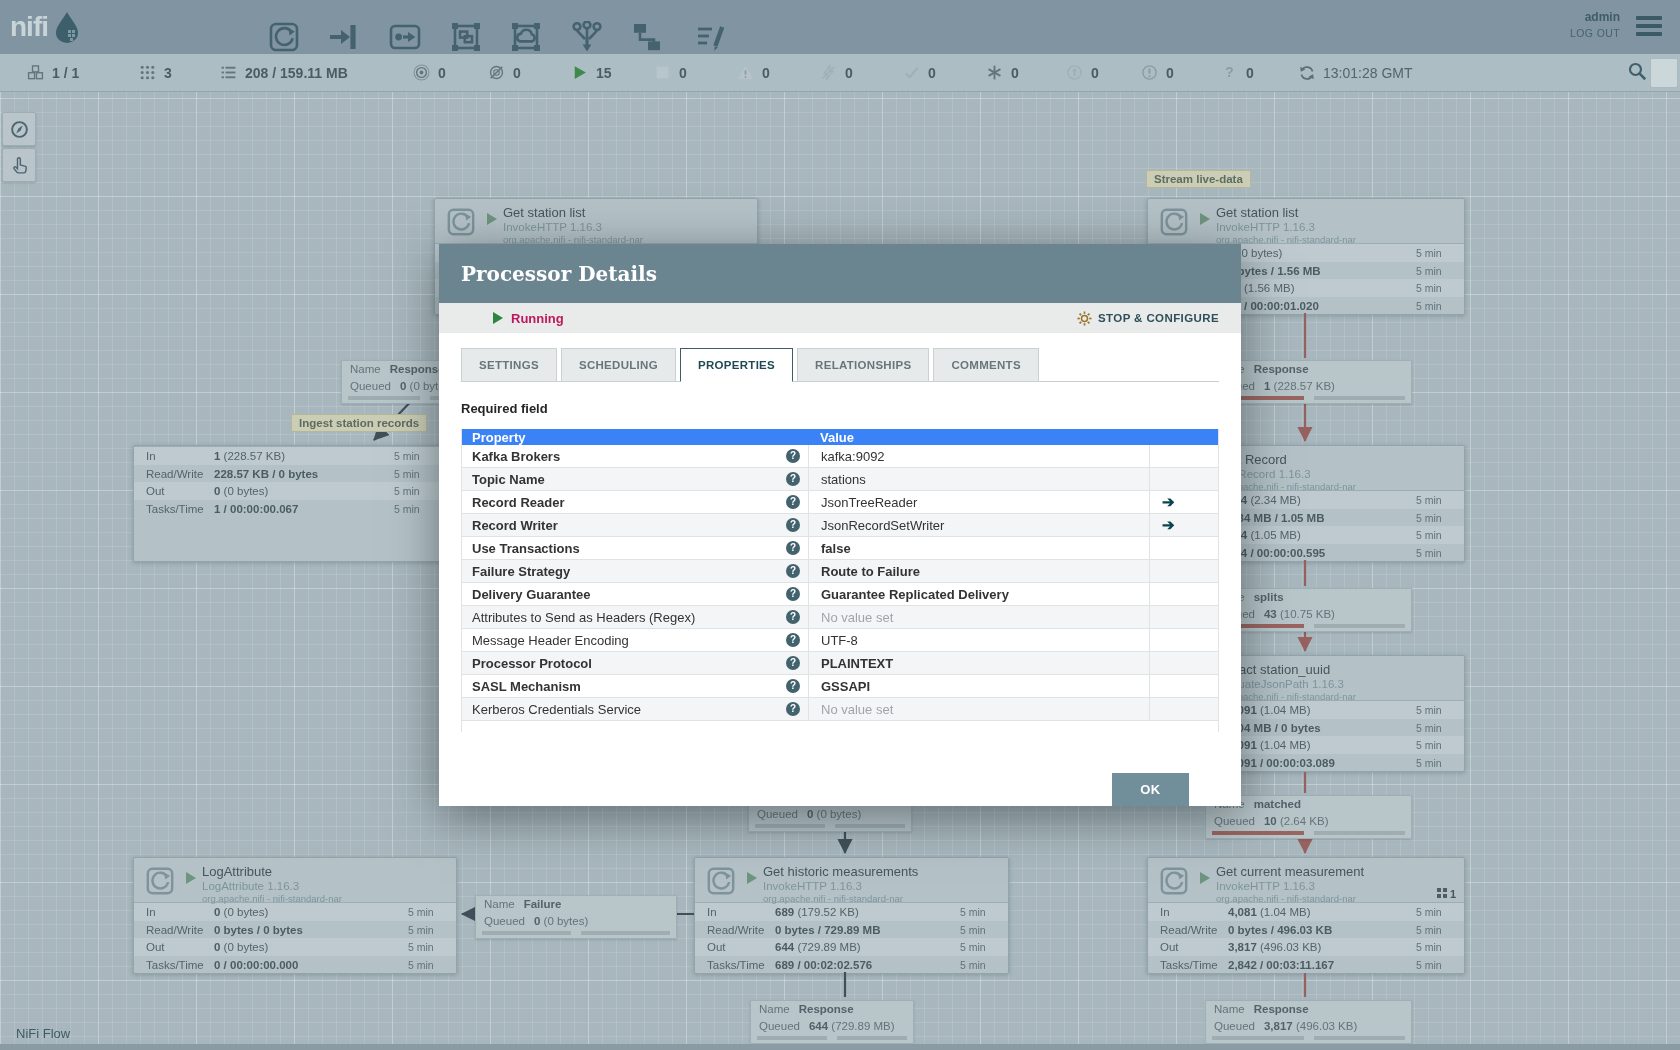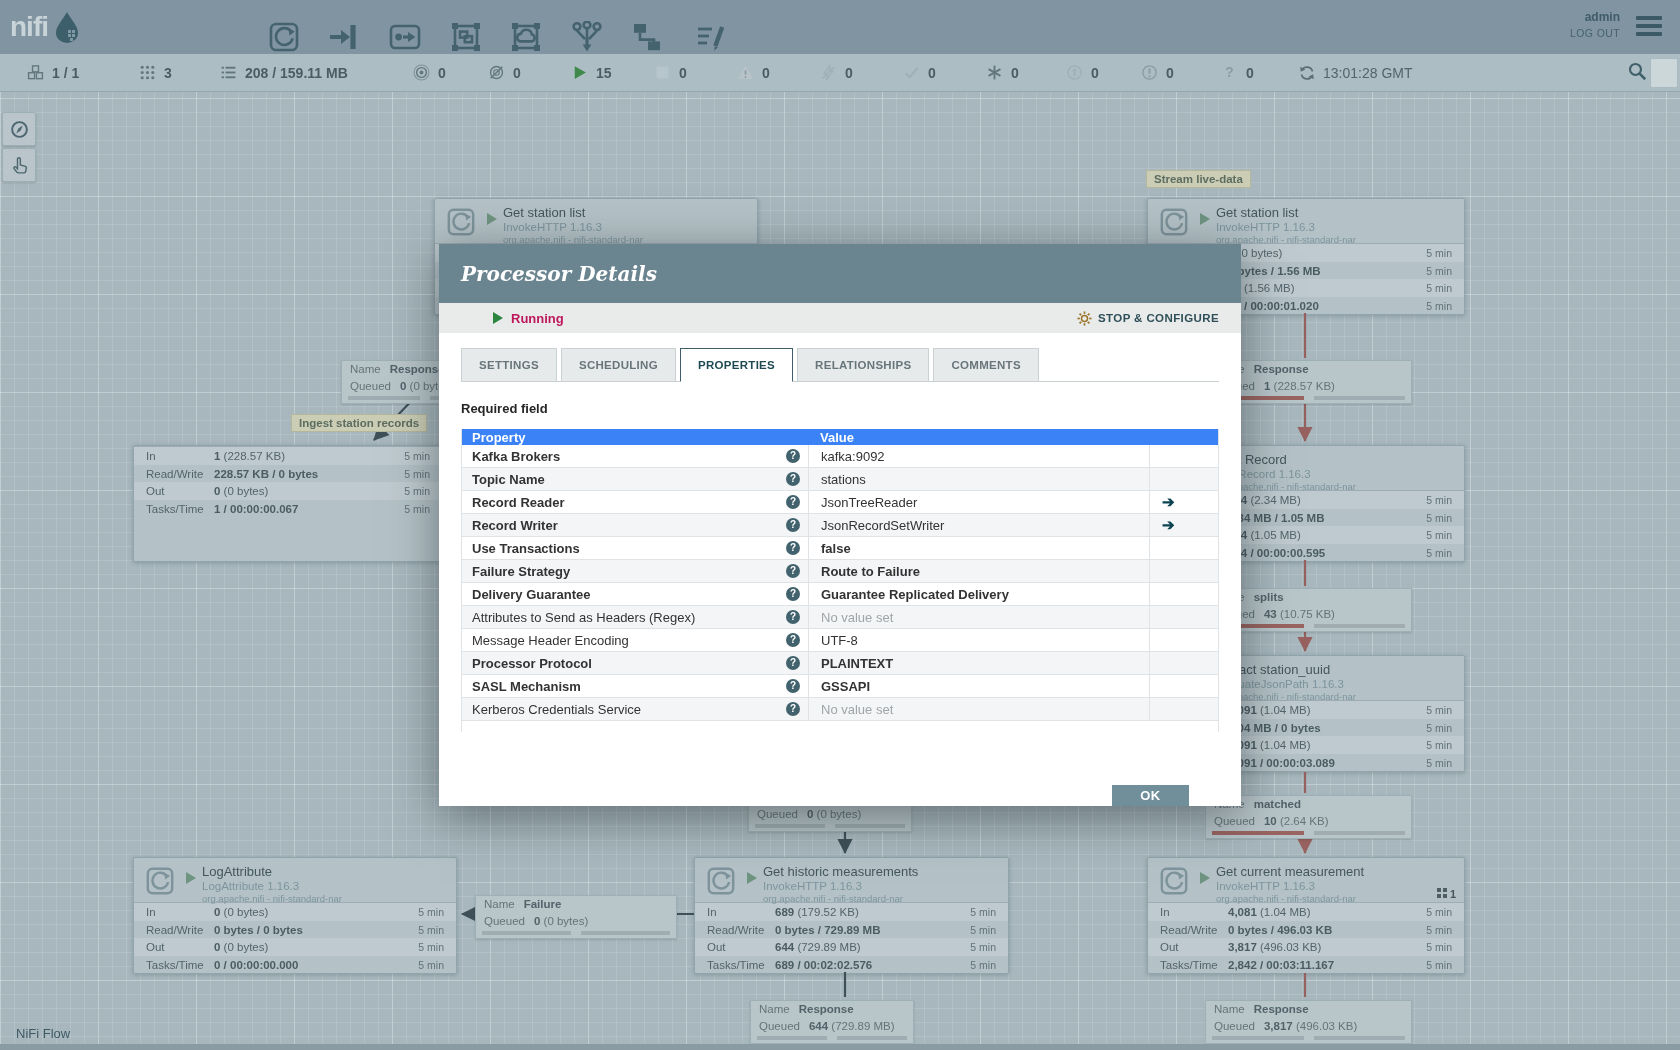--- a/index.html
+++ b/index.html
@@ -46,21 +46,21 @@
   .proc .ptxt{position:absolute;left:68px;top:6px;line-height:1.2;}
   .proc .ptitle{font-size:13px;color:#45565c;}
   .proc .ptype{font-size:11.5px;color:#7d949d;}
   .proc .pbundle{font-size:9.5px;color:#7d949d;}
   .proc .stats{border-top:1px solid rgba(90,110,118,.25);}
   .p-row{display:flex;align-items:center;height:17.7px;padding:0 12px;font-size:11.5px;color:#54646b;}
   .p-row:nth-child(odd){background:rgba(255,255,255,.14);}
   .p-row .sl{flex:0 0 68px;}
   .p-row .sv{flex:1;white-space:nowrap;overflow:hidden;}
   .p-row .sv b{color:#4b5c63;}
-  .p-row .sw{flex:0 0 36px;text-align:right;font-size:10.5px;color:#62727a;}
+  .p-row .sw{flex:0 0 36px;font-size:10.5px;color:#62727a;}
   .pbadge{position:absolute;right:8px;top:30px;display:flex;align-items:center;gap:3px;
           font-size:11px;font-weight:700;color:#47575d;}
   
   .clabel{position:absolute;background:#b8c5c9;border:1px solid #9db0b6;z-index:6;font-size:11.5px;
           box-shadow:0 1px 2px rgba(0,0,0,.12);cursor:pointer;}
   .clabel .lrow{display:flex;gap:9px;padding:1px 8px;line-height:15px;color:#64747a;white-space:nowrap;}
   .clabel .lrow .lv{font-weight:700;color:#53636a;}
   .clabel .lrow .ls{font-weight:400;color:#64747a;}
   .clabel .bars{display:flex;gap:10px;padding:1px 6px 3px 6px;}
   .clabel .bars span{flex:1;height:3.5px;background:#9fadb2;}
@@ -69,21 +69,21 @@
   .sticky{position:absolute;background:#cbcdb4;border:1px solid #b5b79b;color:#5d6c61;font-weight:700;
           font-size:11.5px;padding:2px 7px;z-index:7;white-space:nowrap;cursor:pointer;}
   
   #lines{position:absolute;inset:0;z-index:5;pointer-events:none;}
   
   .breadcrumb{position:absolute;left:16px;top:1026px;font-size:13px;color:#3e5a64;z-index:7;cursor:pointer;}
   .bottomband{position:absolute;left:0;top:1044px;width:100%;height:6px;background:#8a9ba3;z-index:7;}
   
   .modal{position:absolute;left:439px;top:244px;width:802px;height:562px;background:#ffffff;z-index:50;
          box-shadow:0 10px 45px rgba(25,35,40,.5);}
-  .m-header{height:59px;background:#6a8490;display:flex;align-items:center;font-style:italic;}
+  .m-header{height:59px;background:#6a8490;display:flex;align-items:center;}
   .m-title{font-family:"DejaVu Serif","Liberation Serif",serif;font-weight:700;font-size:20px;color:#fff;margin-left:22px;}
   .m-status{height:30px;background:#e9ebeb;display:flex;align-items:center;padding:0 22px;}
   .m-run{display:flex;align-items:center;gap:8px;font-size:13px;font-weight:700;color:#be185d;padding-left:32px;}
   .m-run .tri{width:0;height:0;border-left:10px solid #2d8540;border-top:6px solid transparent;border-bottom:6px solid transparent;}
   .m-action{margin-left:auto;display:flex;align-items:center;gap:6px;font-size:11.5px;font-weight:700;
             letter-spacing:.4px;color:#2f4f58;cursor:pointer;}
   .m-body{position:absolute;left:22px;right:22px;top:89px;bottom:0;}
   .tabs{display:flex;margin-top:15px;border-bottom:1px solid #c6ced1;}
   .tab{height:32px;line-height:32px;padding:0 17px;background:#e7eaeb;border:1px solid #c9d1d3;margin-right:4px;
        font-size:11.5px;font-weight:700;letter-spacing:.3px;color:#68767c;cursor:pointer;margin-bottom:-1px;}
@@ -96,21 +96,21 @@
   .tc1{flex:0 0 336px;display:flex;align-items:center;padding-left:10px;border-right:1px solid #dfe3e5;height:100%;}
   .tc2{flex:0 0 328px;padding-left:12px;border-right:1px solid #dfe3e5;height:100%;display:flex;align-items:center;}
   .tc3{flex:1;height:100%;display:flex;align-items:center;padding-left:12px;}
   .thead .tc1{border-right:none;}.thead .tc2{border-right:none;}
   .pname.req{font-weight:700;}
   .help{margin-left:auto;margin-right:8px;width:14px;height:14px;border-radius:50%;background:#42636e;color:#fff;
         font-size:10px;font-weight:700;text-align:center;line-height:14px;cursor:pointer;flex:0 0 14px;}
   .val.bold{font-weight:700;}
   .val.empty{color:#9fa5a8;}
   .goto{font-size:15px;font-weight:700;color:#0b4450;cursor:pointer;}
-  .okbtn{position:absolute;right:30px;bottom:0;width:77px;height:21px;background:#718e9b;color:#fff;border:none;
+  .okbtn{position:absolute;right:30px;bottom:0;width:77px;height:33px;background:#718e9b;color:#fff;border:none;
          font-size:13px;font-weight:700;font-family:"Liberation Sans",sans-serif;letter-spacing:.5px;cursor:pointer;}
 </style>
 </head>
 <body>
 
 <div class="screen">
   <svg id="lines" width="1680" height="1050">
       <defs>
   <marker id="mk-maroon" markerWidth="9" markerHeight="9" refX="6.5" refY="3.5" orient="auto">
           <path d="M0,0 L7,3.5 L0,7 z" fill="#96615e"></path>

